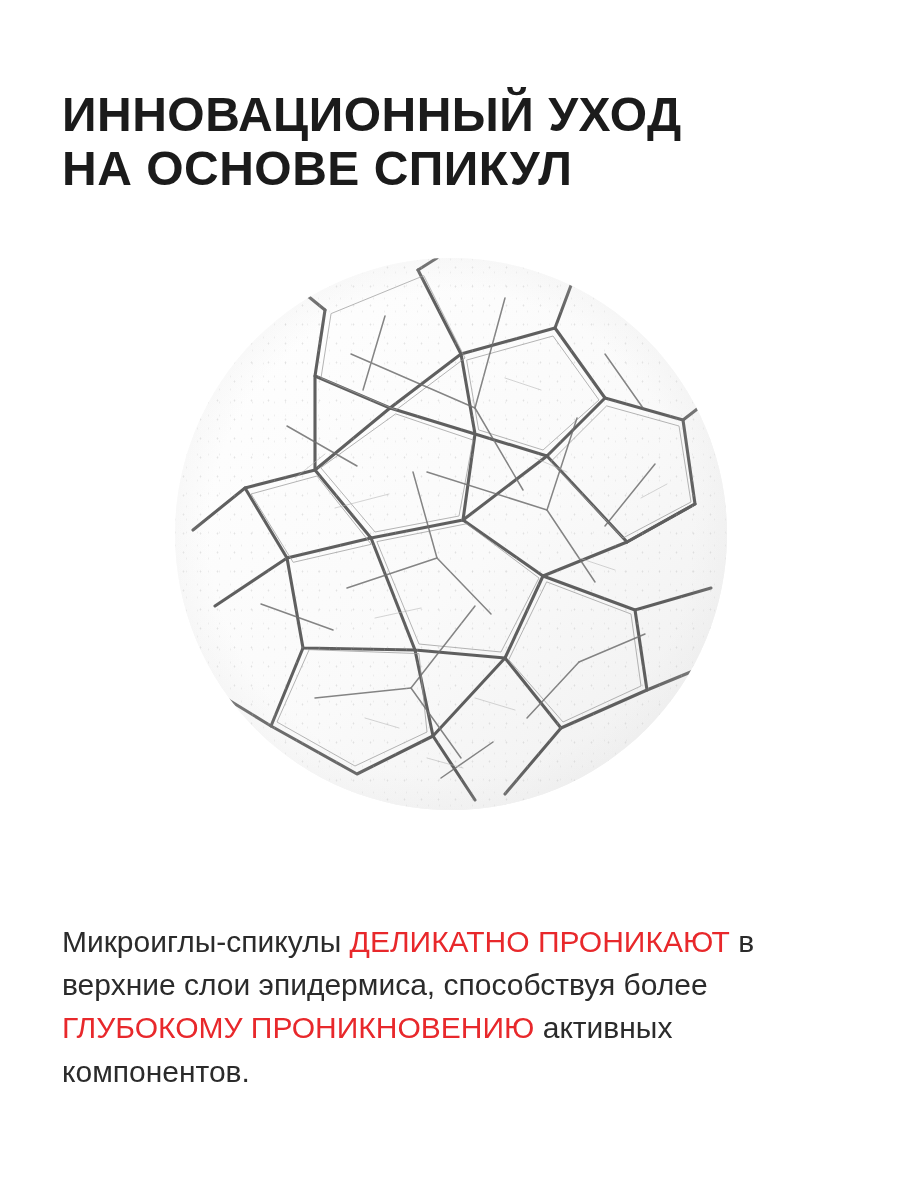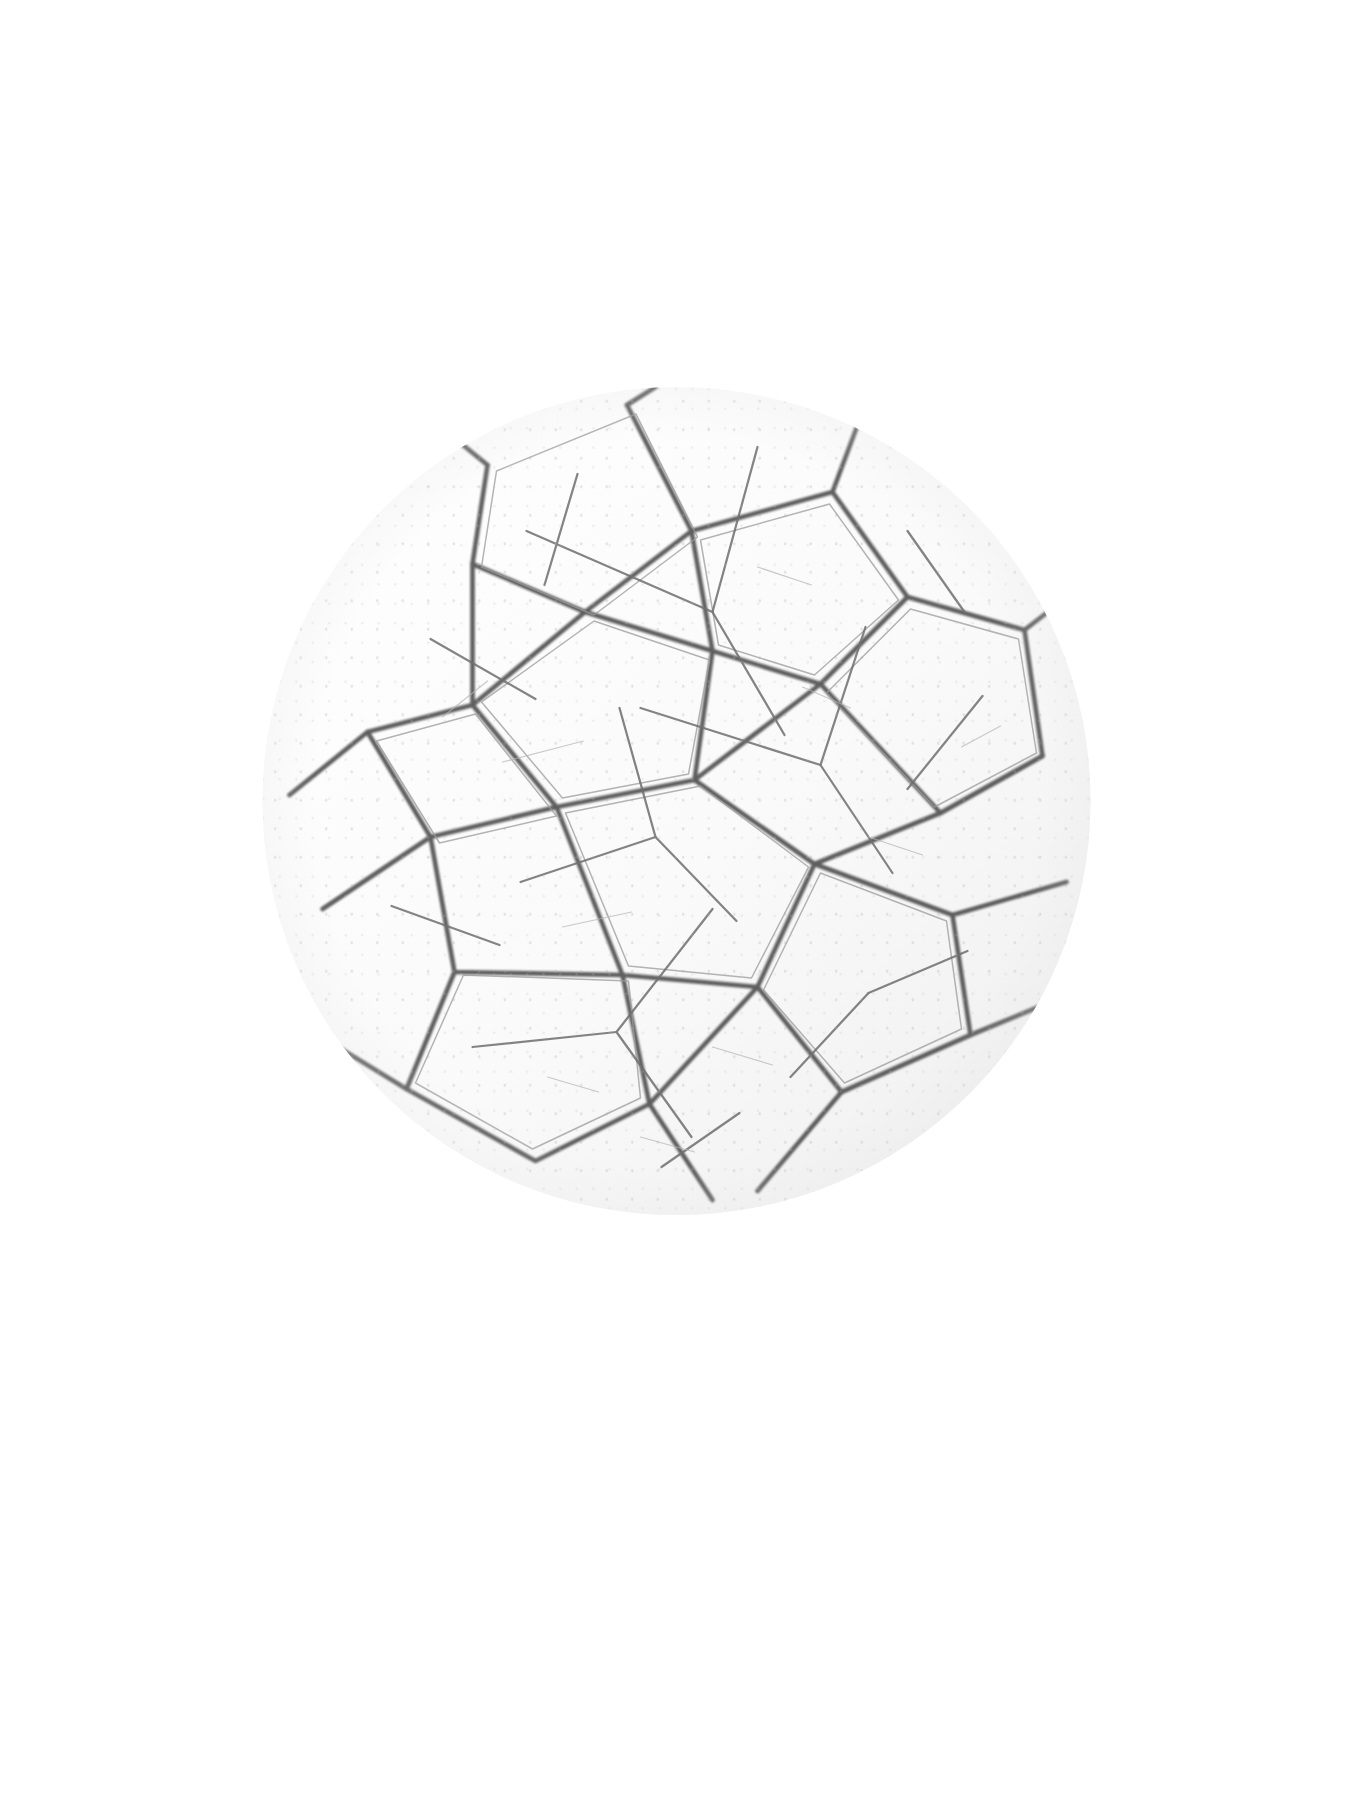--- a/index.html
+++ b/index.html
@@ -94,20 +94,22 @@
   .caption .accent {
     color: #e8282b;
     text-transform: uppercase;
   }
 </style>
 </head>
 <body>
 
 <div class="page">
 
+  <h1 class="heading">ИННОВАЦИОННЫЙ УХОД
+НА ОСНОВЕ СПИКУЛ</h1>
 
   <div class="hero-wrap">
     <div class="hero-circle">
       <svg viewBox="0 0 552 552" xmlns="http://www.w3.org/2000/svg" aria-hidden="true">
         <defs>
           <linearGradient id="gPlate" x1="0" y1="0" x2="1" y2="1">
             <stop offset="0%" stop-color="#ffffff"></stop>
             <stop offset="55%" stop-color="#fafafa"></stop>
             <stop offset="100%" stop-color="#eeeeee"></stop>
           </linearGradient>
@@ -192,14 +194,17 @@
           <path d="M252 500 L288 510"></path>
           <path d="M360 200 L392 214"></path>
           <path d="M190 460 L224 470"></path>
         </g>
       </svg>
     </div>
     <div class="hero-speckle"></div>
     <div class="hero-vignette"></div>
   </div>
 
+  <p class="caption">
+    <span>Микроиглы-спикулы </span><span class="accent">ДЕЛИКАТНО ПРОНИКАЮТ</span><span> в верхние слои эпидермиса, способствуя более </span><span class="accent">ГЛУБОКОМУ ПРОНИКНОВЕНИЮ</span><span> активных компонентов.</span>
+  </p>
 
 </div>
 
 </body></html>

